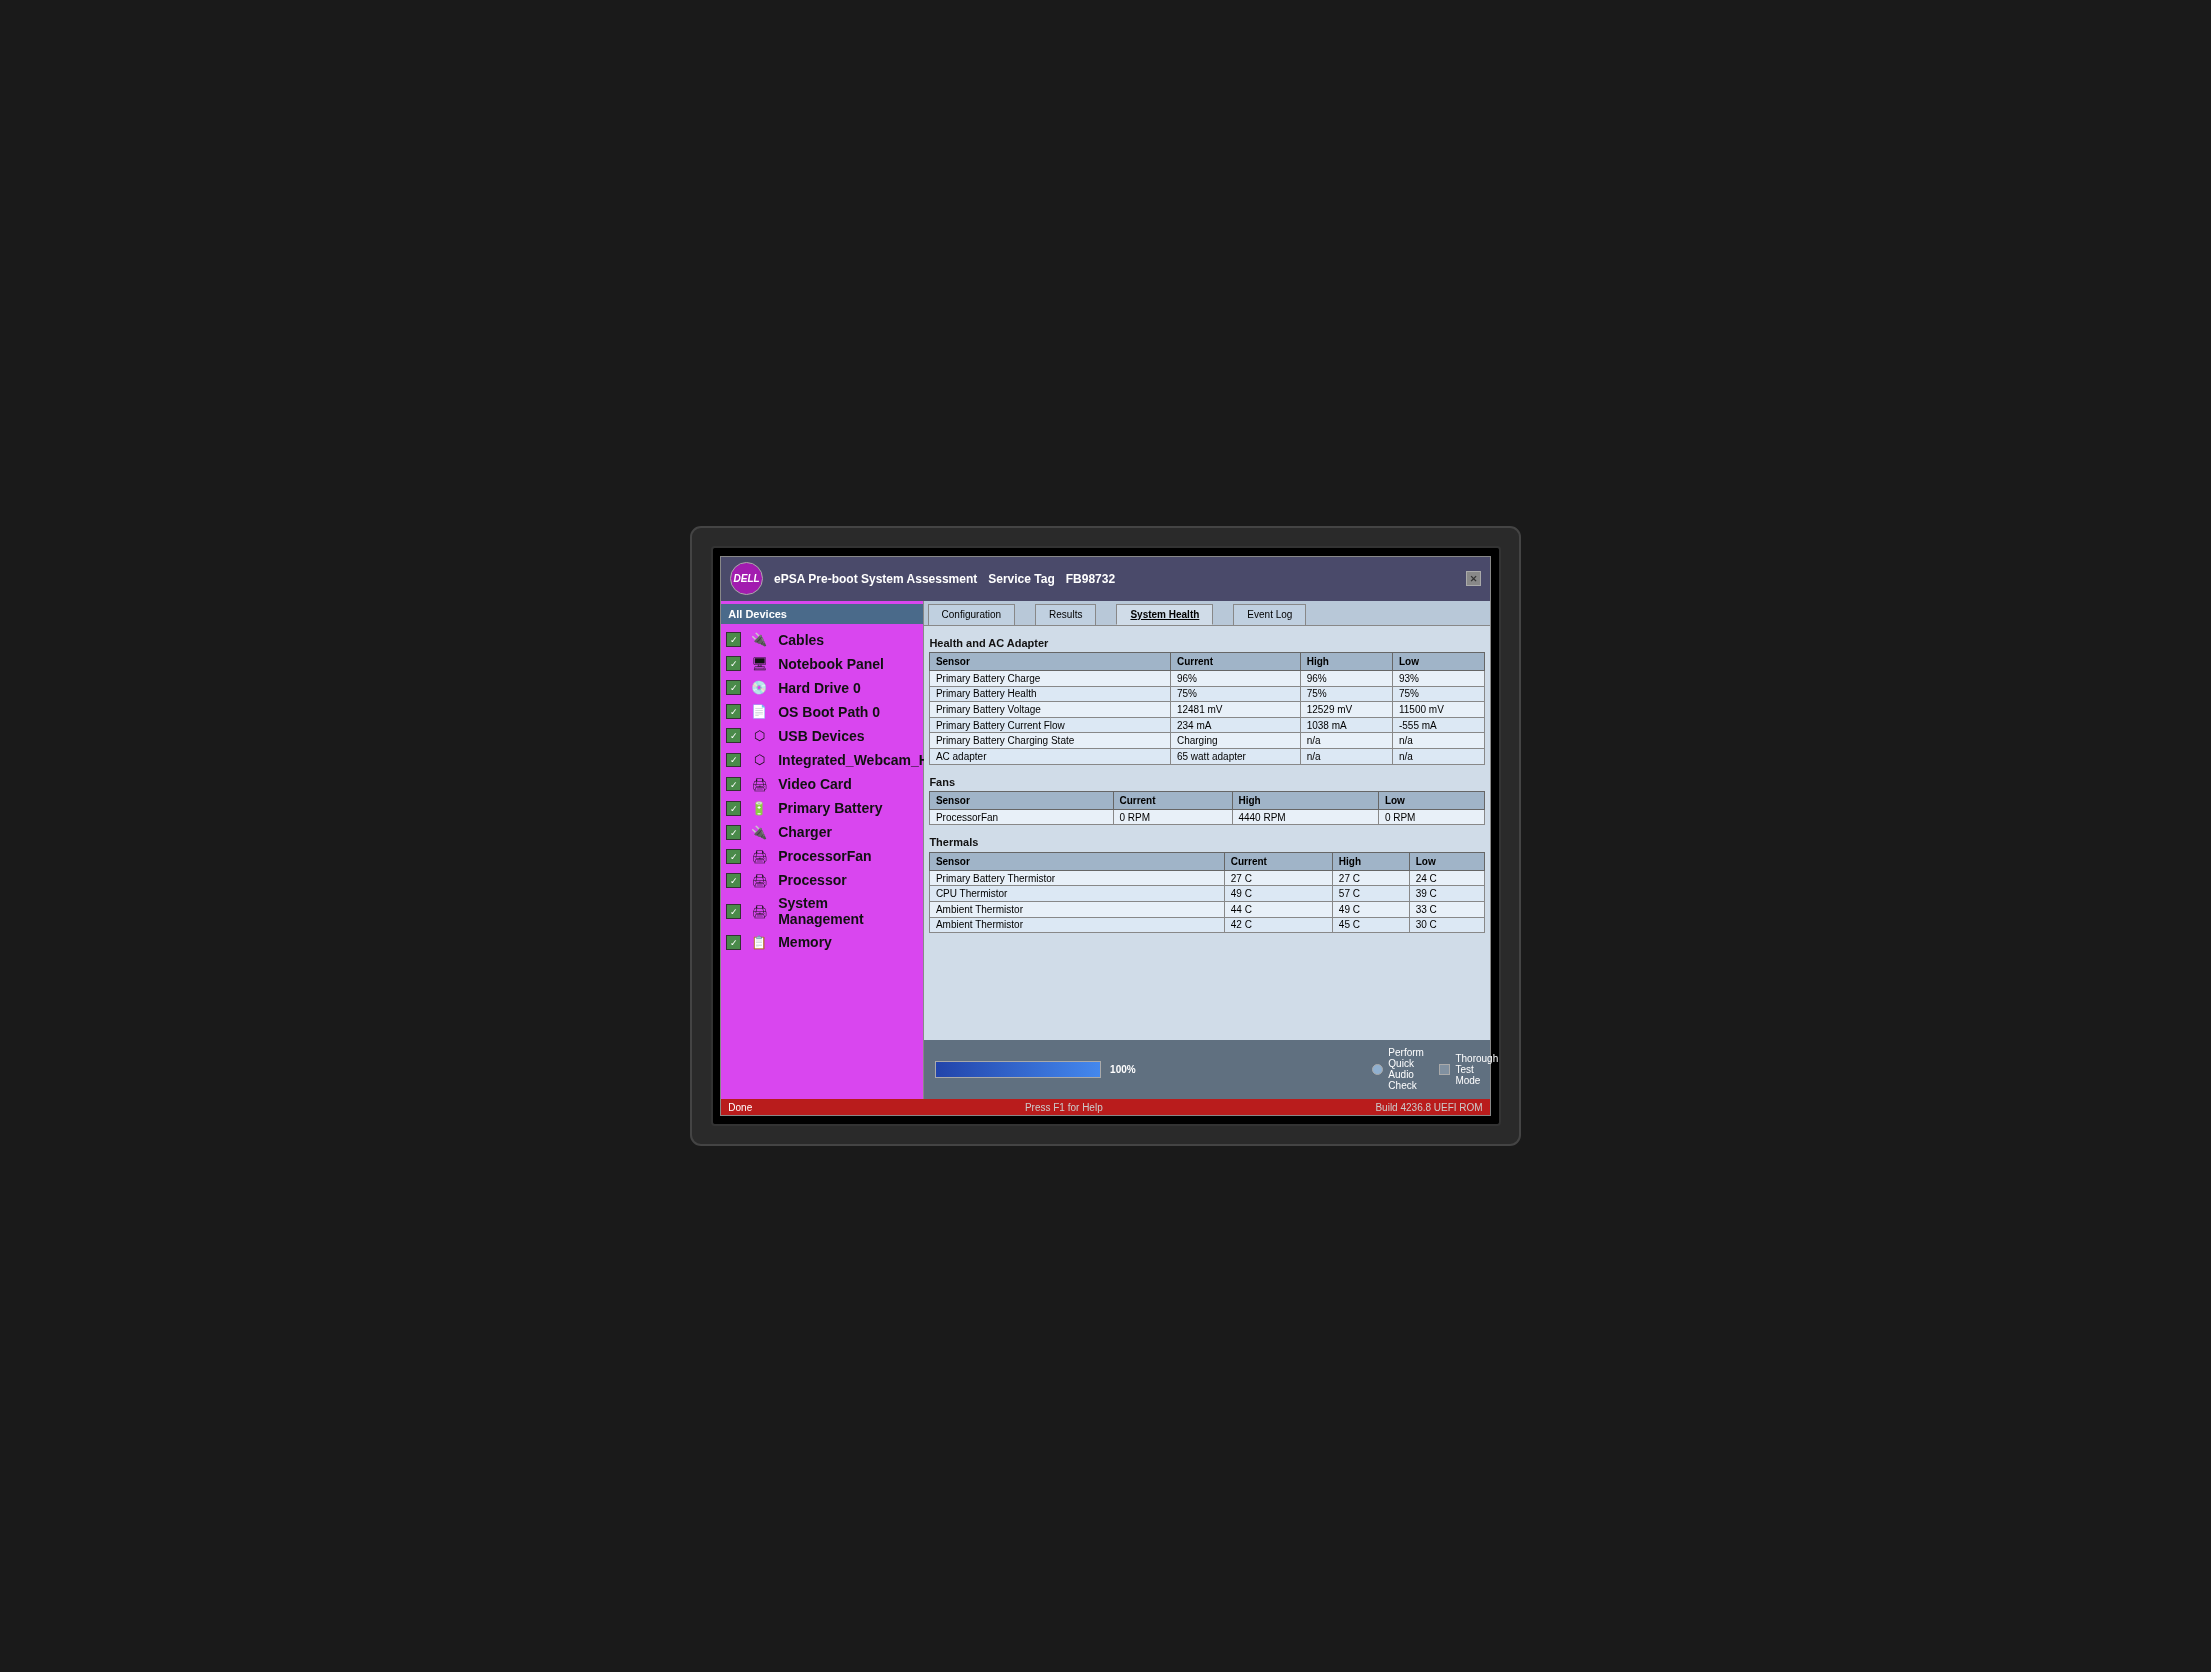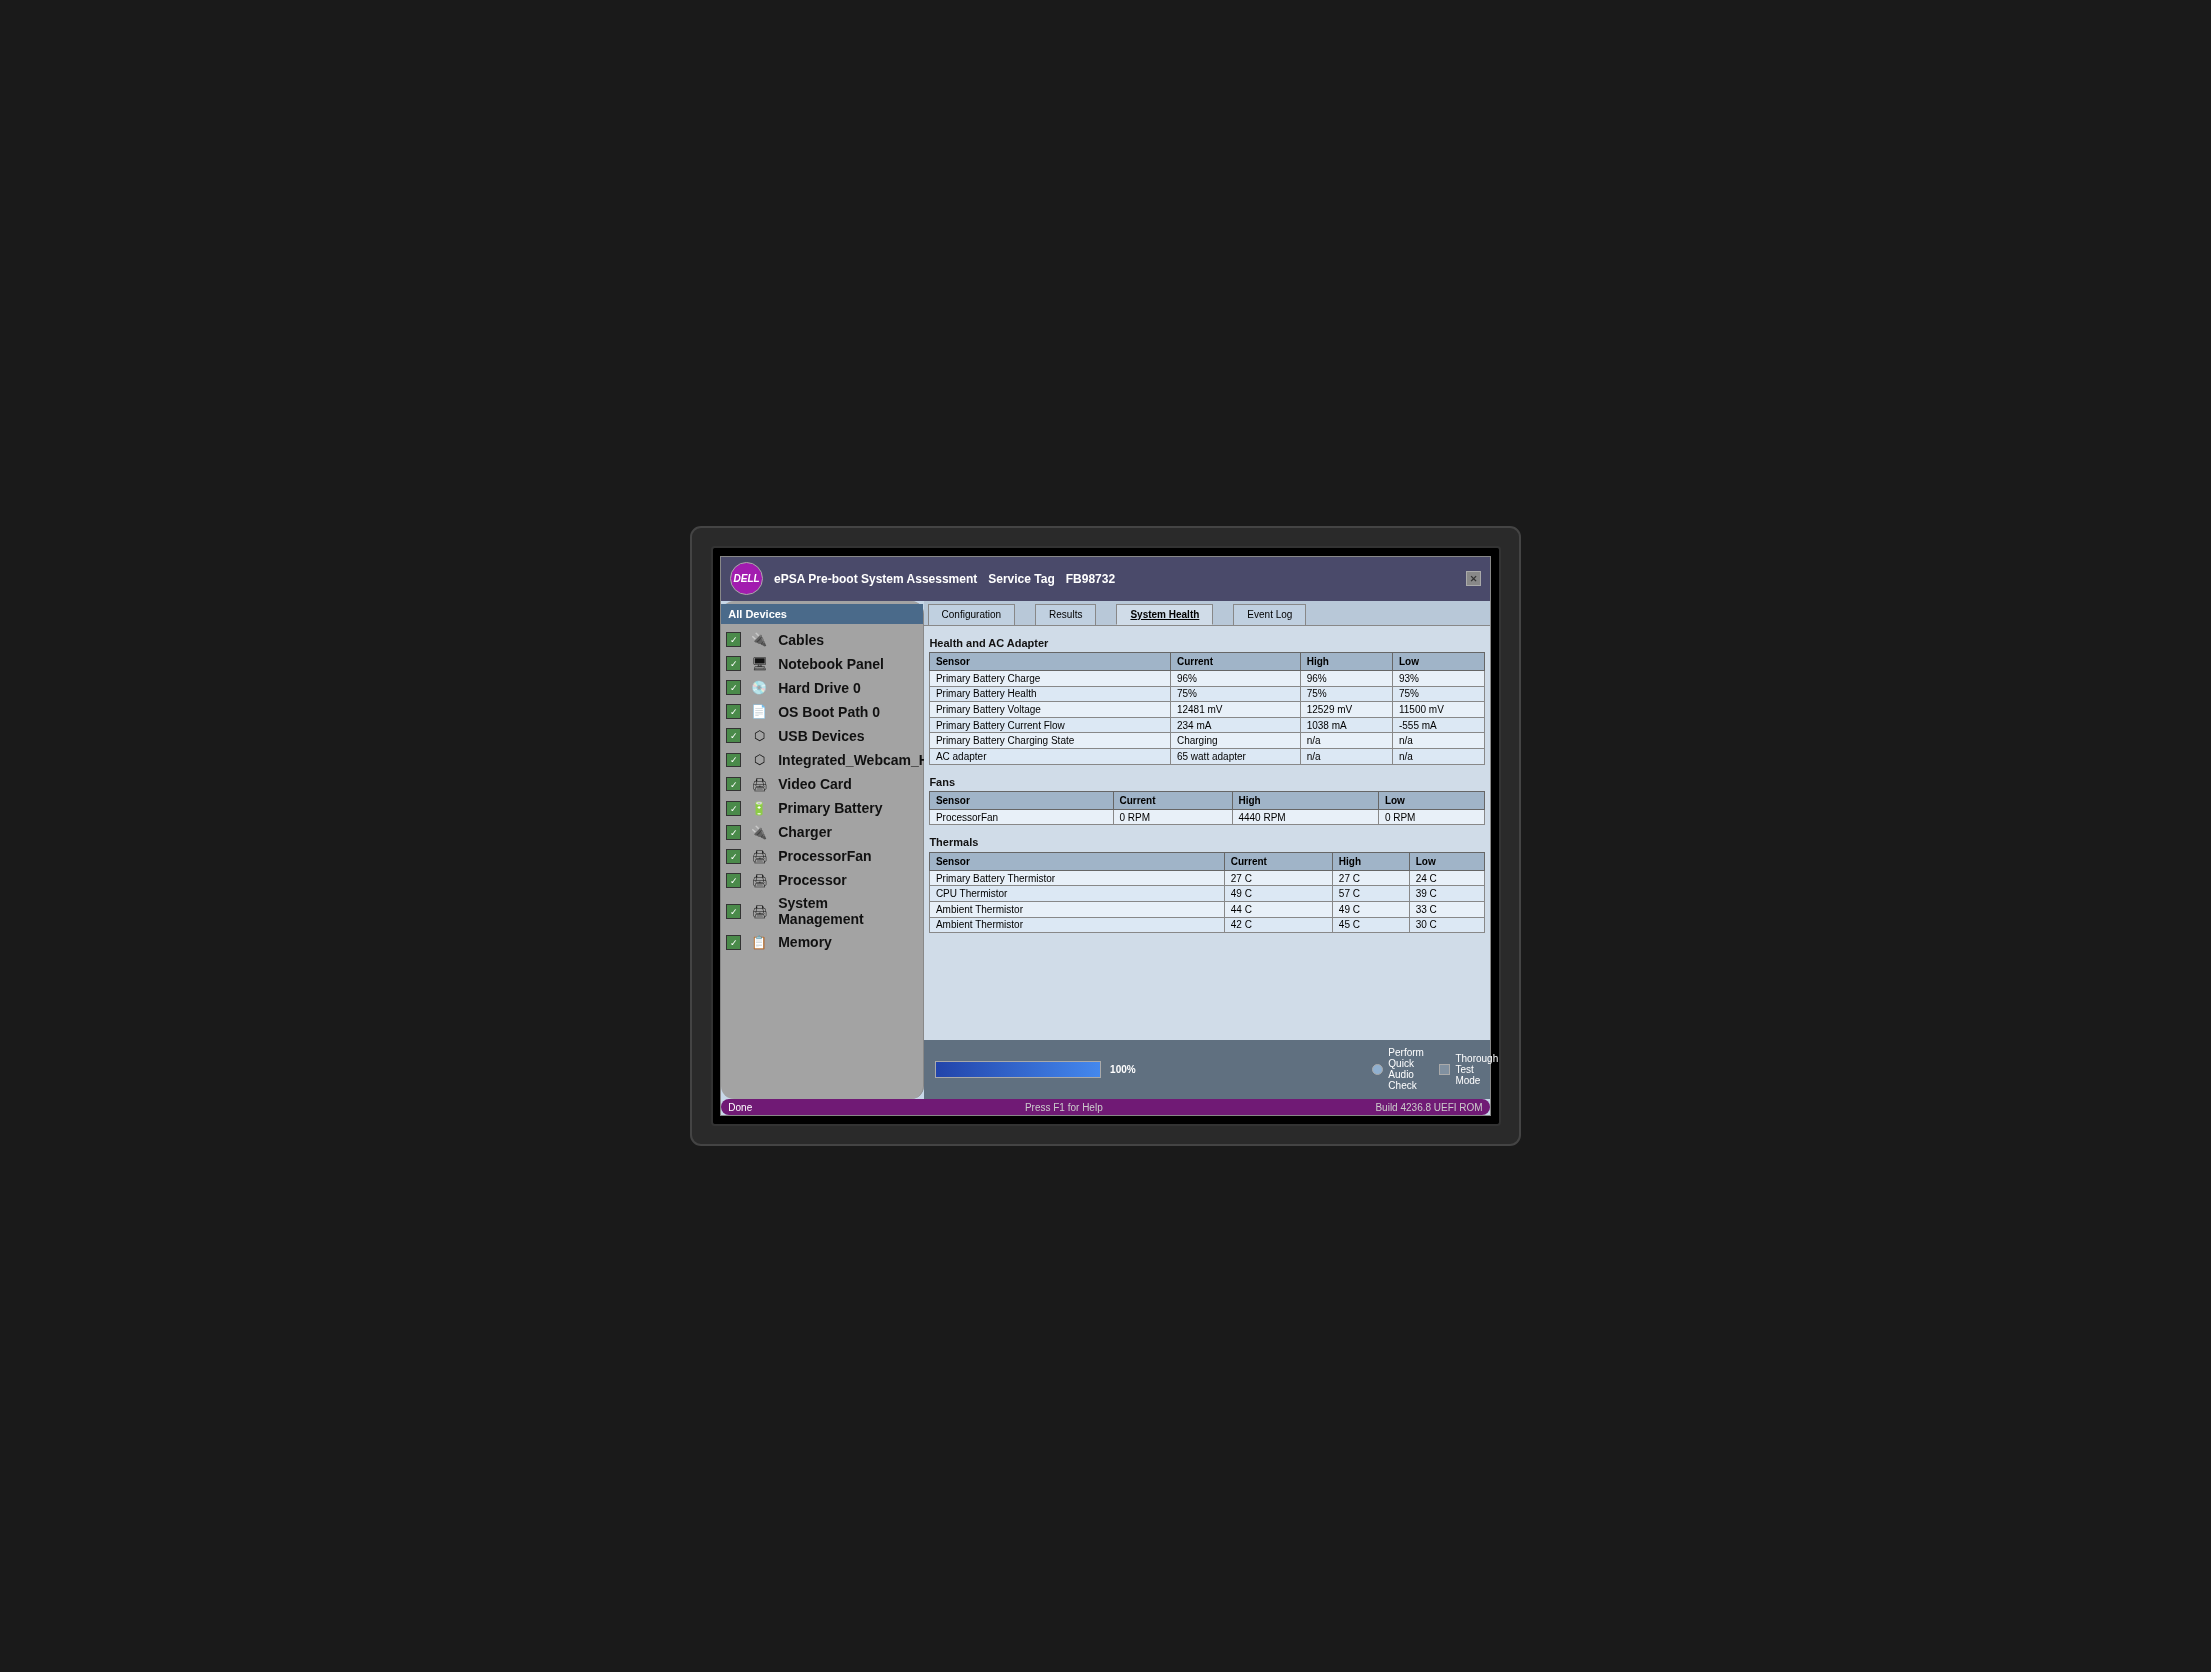--- a/index.html
+++ b/index.html
@@ -74,25 +74,24 @@
     }
 
     .main-content {
       display: flex;
       height: 498px;
     }
 
     
     .sidebar {
       width: 203px;
-      background: #a3a3a3;
+      background: #d946ef;
       border-right: 1.8px solid #888;
       padding: 3.7px 0;
       flex-shrink: 0;
-      border-radius: 13px;
     }
 
     .sidebar-header {
       background: #4a6a8a;
       color: white;
       padding: 3.7px 7.4px;
       font-size: 11px;
       font-weight: bold;
       margin-bottom: 3.7px;
     }
@@ -290,27 +289,26 @@
       color: #111;
     }
 
     .bottom-actions {
       display: flex;
       gap: 5.5px;
       align-items: center;
     }
 
     .status-bar {
-      background: #701a75;
+      background: #b91c1c;
       color: white;
       display: flex;
       justify-content: space-between;
       padding: 2.8px 7.4px;
       font-size: 10px;
-      border-radius: 8px;
     }
 
     .keyboard-hint {
       color: #ccc;
     }
 
     .build-info {
       color: #ccc;
     }
   </style>

